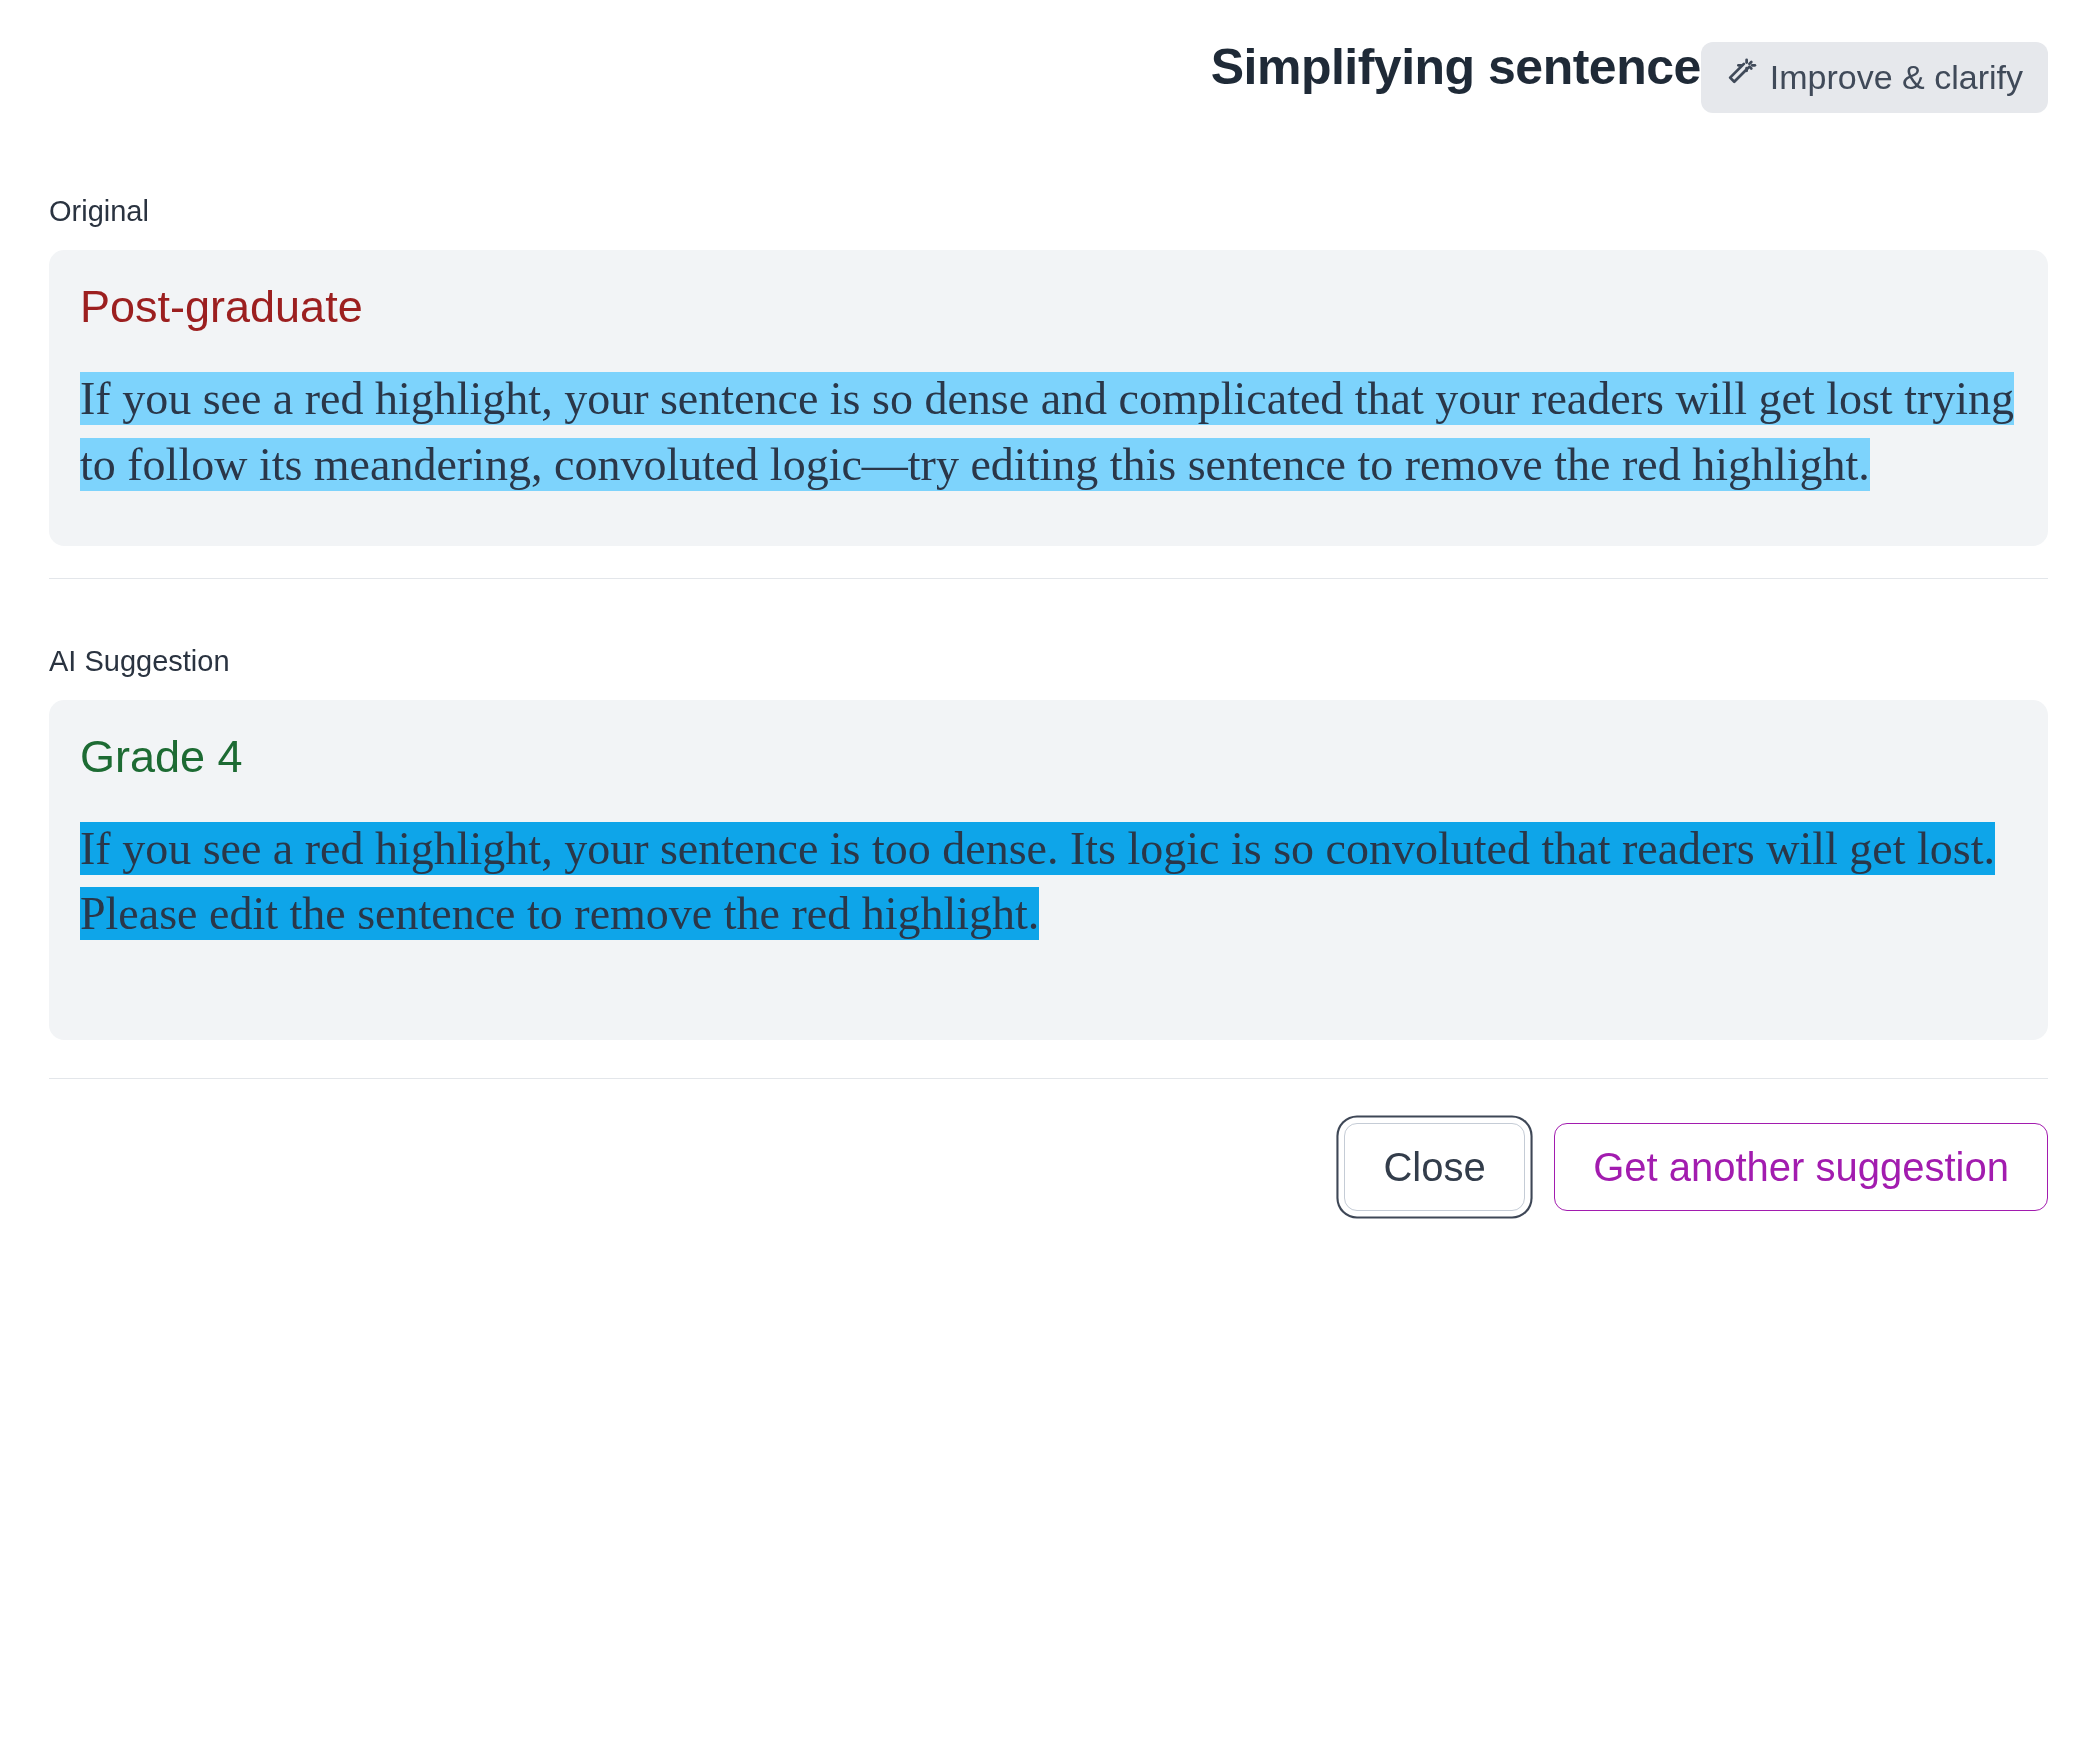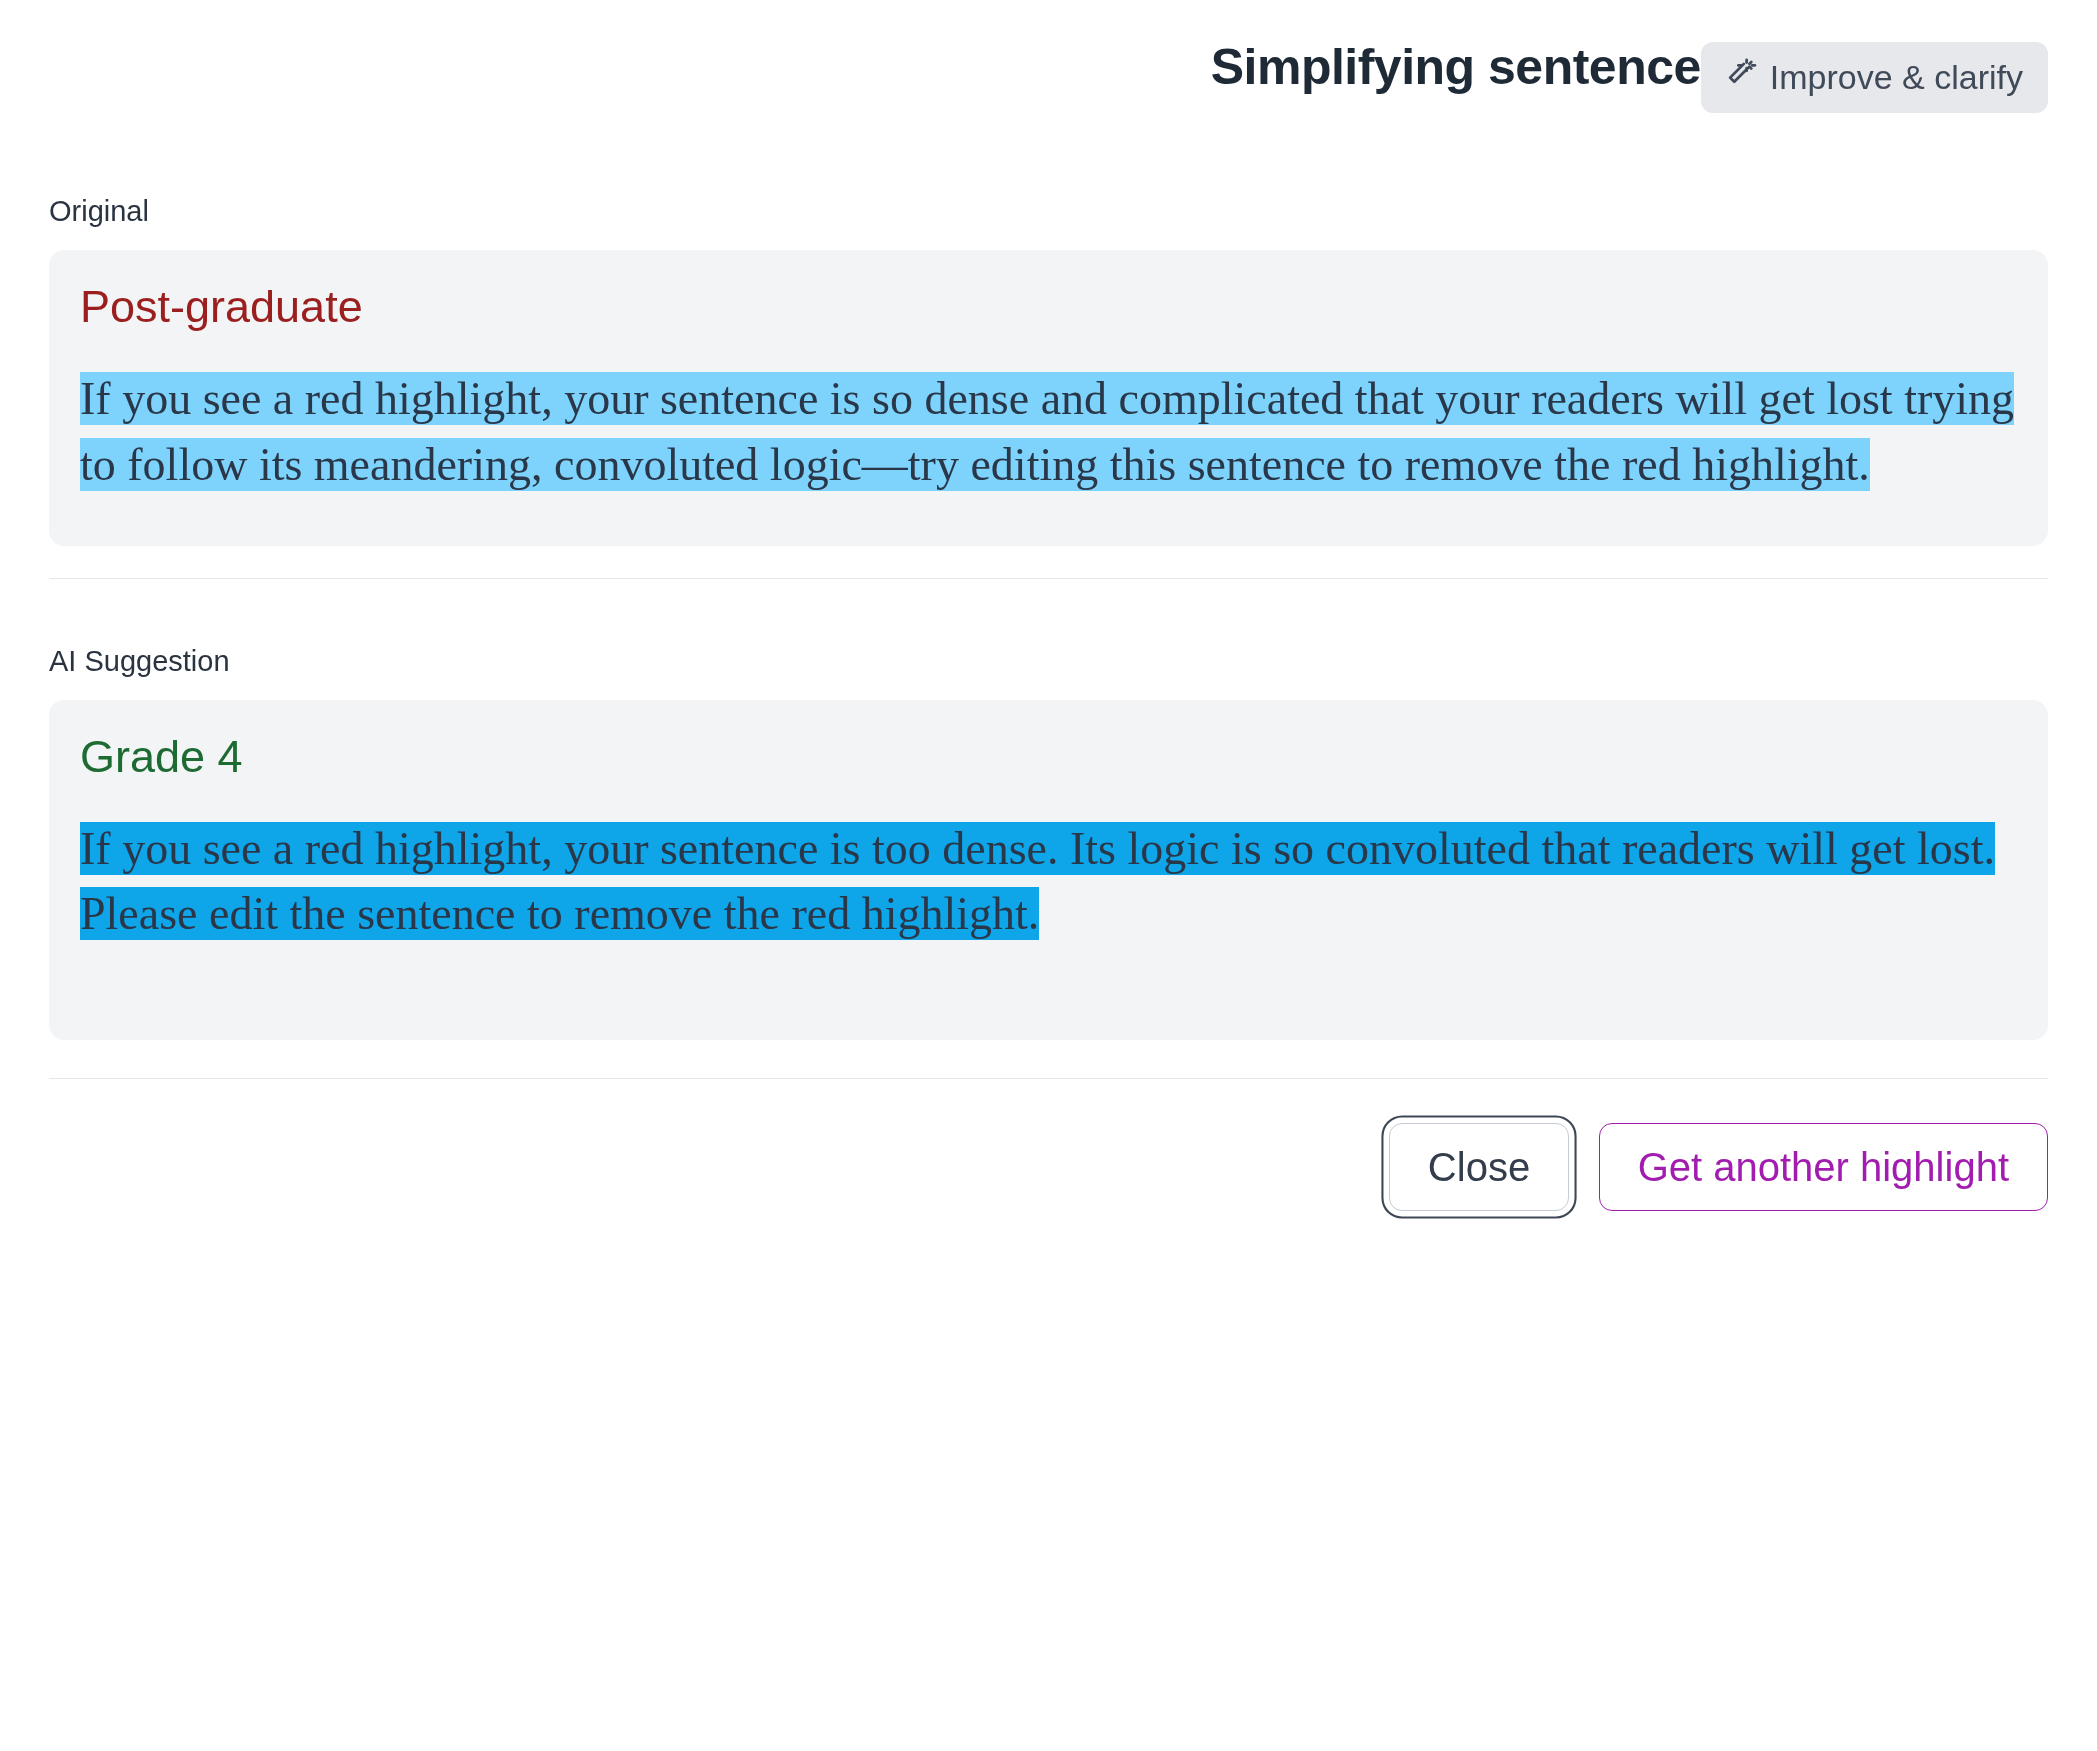--- a/index.html
+++ b/index.html
@@ -144,15 +144,15 @@
   <div class="level level-good">Grade 4</div>
   <div class="passage">
     <span class="hl hl-green">If you see a red highlight, your sentence is too dense. Its logic is so convoluted that readers will get lost. Please edit the sentence to remove the red highlight.</span>
   </div>
 </div>
 
 <hr class="divider bottom">
 
 <div class="actions">
   <button class="btn btn-close">Close</button>
-  <button class="btn btn-secondary">Get another highlight</button>
+  <button class="btn btn-secondary">Get another suggestion</button>
 </div>
 
 
 </body></html>

